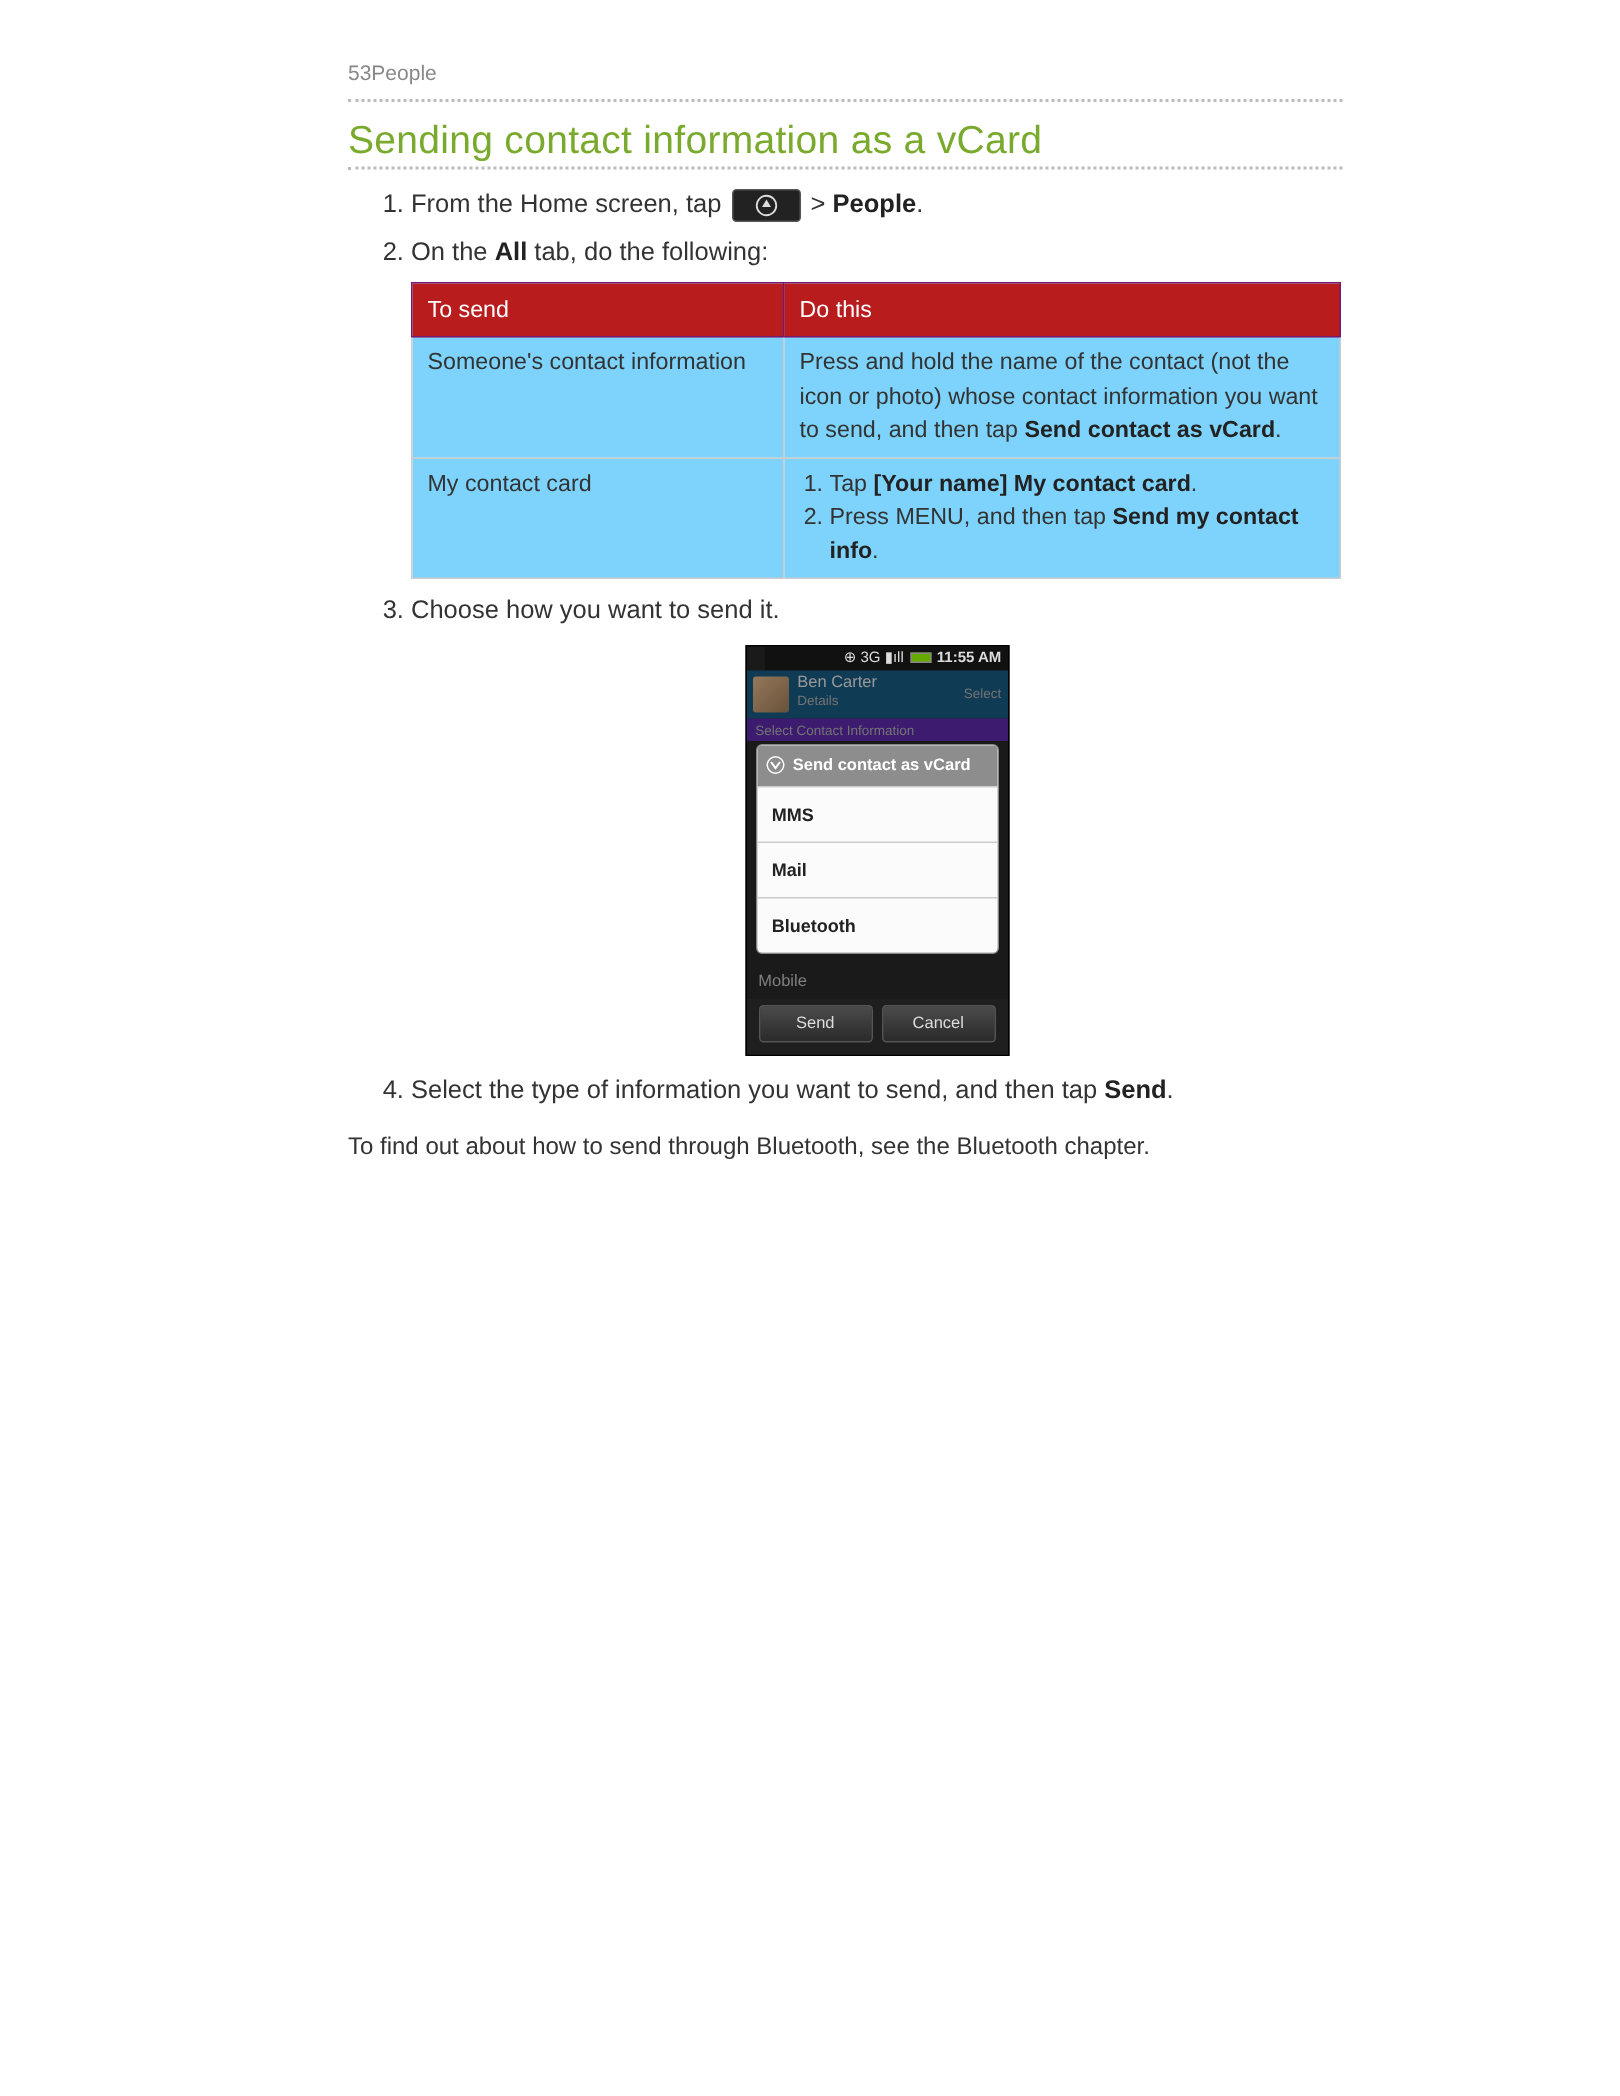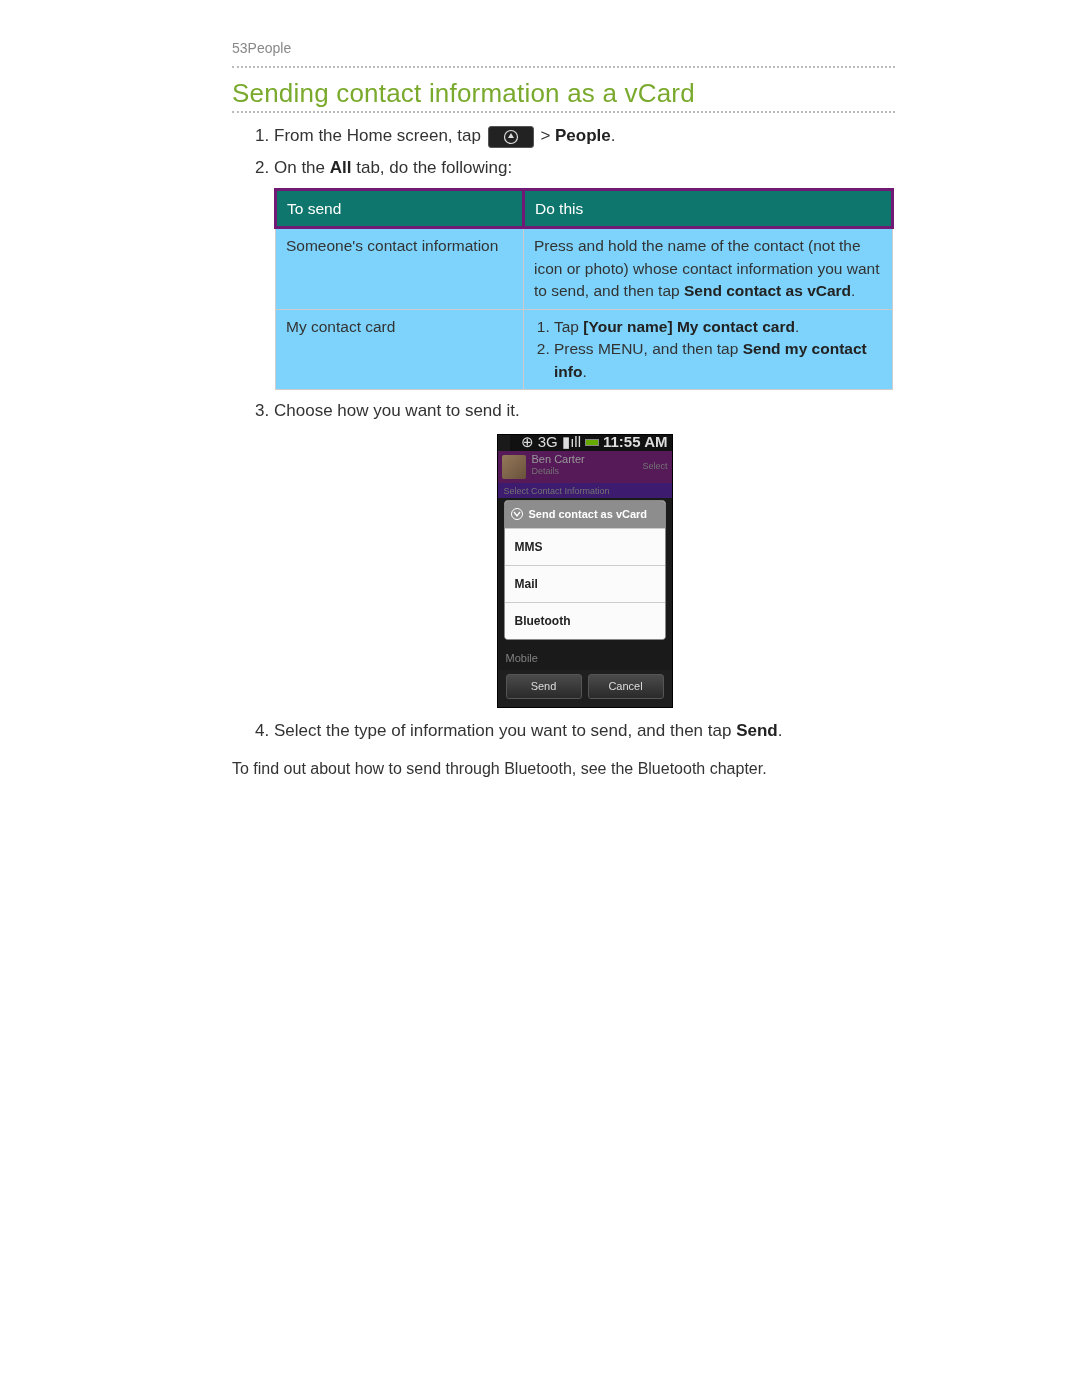--- a/index.html
+++ b/index.html
@@ -64,26 +64,26 @@
   .bold { font-weight: 600; color: #222; }
 
   
   .tbl {
     width: 620px;
     margin: 8px 0 8px 0;
     border-collapse: collapse;
     font-size: 15.5px;
   }
   .tbl th {
-    background: #0f766e;
+    background: #b91c1c;
     color: #fff;
     font-weight: 400;
     text-align: left;
     padding: 6px 10px;
-    border: 3px solid #701a75;
+    border: 1px solid #701a75;
   }
   .tbl td {
     background: #7dd3fc;
     padding: 6px 10px;
     vertical-align: top;
     border: 1px solid #ccc;
     line-height: 1.45;
   }
   .tbl td .sub-ol {
     list-style: decimal;
@@ -108,30 +108,30 @@
     color: #ddd;
   }
   .statusbar {
     height: 16px;
     background: #111;
     display: flex;
     justify-content: flex-end;
     align-items: center;
     gap: 4px;
     padding: 0 4px;
-    font-size: 15px;
+    font-size: 10px;
     color: #ddd;
     margin-left: 12px;
   }
   .statusbar .time { font-weight: bold; }
   .contact-head {
     display: flex;
     align-items: center;
     height: 32px;
-    background: #701a75;
+    background: #0c4a6e;
     padding: 0 4px;
     gap: 6px;
     opacity: 0.7;
   }
   .avatar {
     width: 24px; height: 24px;
     background: linear-gradient(135deg,#c9a074,#8b6a4a);
     border-radius: 2px;
   }
   .c-name { font-size: 11px; color: #ccc; line-height:1; }

